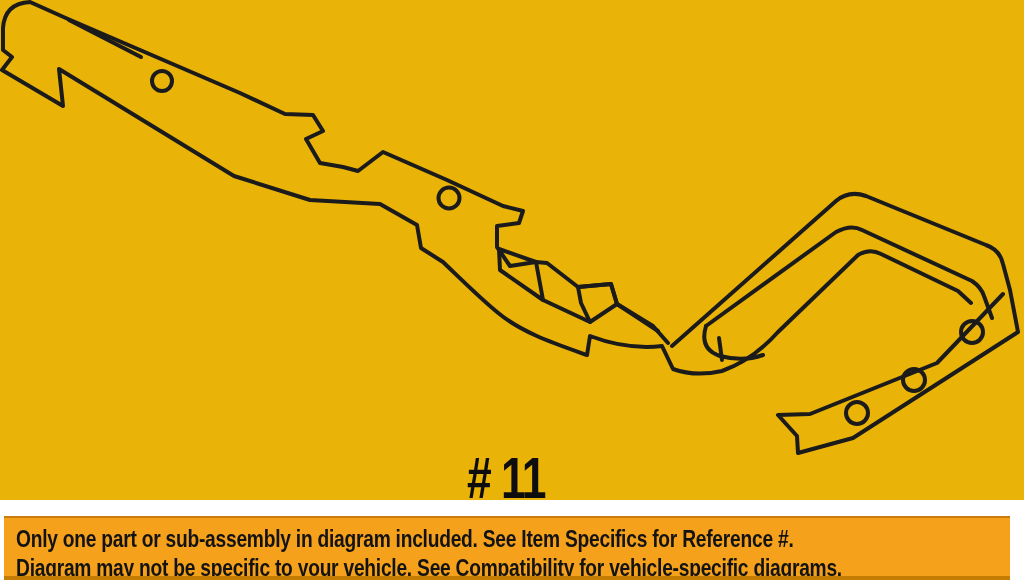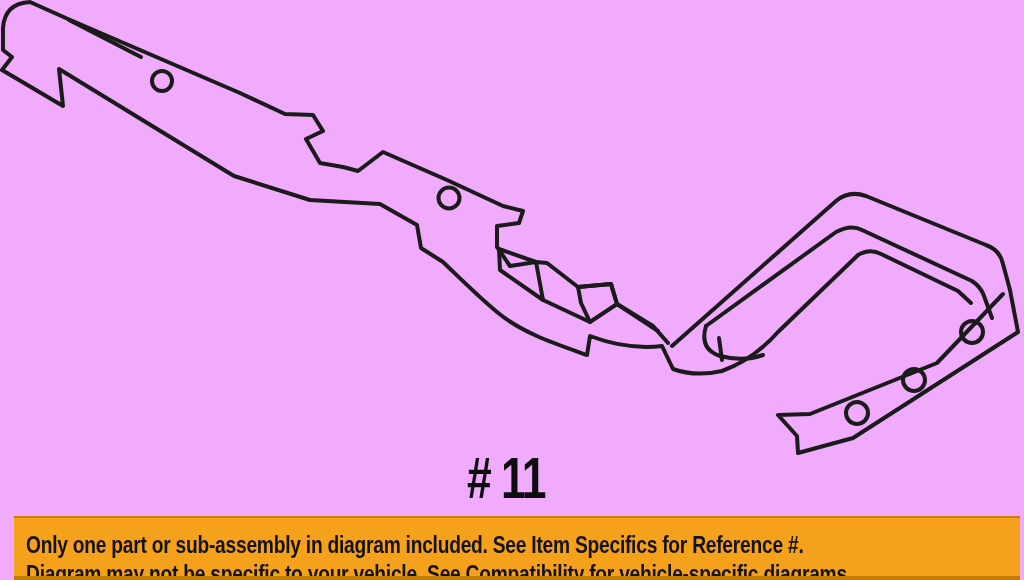--- a/index.html
+++ b/index.html
@@ -1,32 +1,32 @@
 <!DOCTYPE html>
 <html><head>
 <meta charset="utf-8">
 <style>
   html,body{margin:0;padding:0;background:#ffffff;}
   body{width:1024px;height:580px;overflow:hidden;font-family:"Liberation Sans",sans-serif;}
-  .stage{position:relative;width:1024px;height:580px;background:#f0abfc;}
+  .stage{position:relative;width:1024px;height:500px;background:#eab308;}
   .artwork{position:absolute;left:0;top:0;width:1024px;height:580px;}
   .artwork path, .artwork circle{fill:none;stroke-linecap:round;stroke-linejoin:round;}
   .part-label{
     position:absolute;left:406px;top:448px;width:200px;height:62px;
     text-align:center;font-weight:bold;font-size:57px;line-height:60px;
     letter-spacing:-2px;color:#0d0d0d;
     transform:scaleX(0.78);transform-origin:50% 50%;
     white-space:nowrap;
   }
   .banner{
-    position:absolute;left:14px;top:516px;width:1006px;height:64px;
+    position:absolute;left:4px;top:516px;width:1006px;height:64px;
     box-sizing:border-box;
     border-top:2px solid rgba(160,95,0,0.55);
     border-bottom:4px solid #c47c03;
-    padding:12px 0 0 12px;
+    padding:6px 0 0 12px;
     overflow:hidden;
   }
   .banner-line{
     font-weight:bold;font-size:24px;line-height:29px;color:#131313;
     white-space:nowrap;letter-spacing:-0.3px;
     transform:scaleX(0.8);transform-origin:0 50%;
   }
 </style>
 </head>
 <body>

